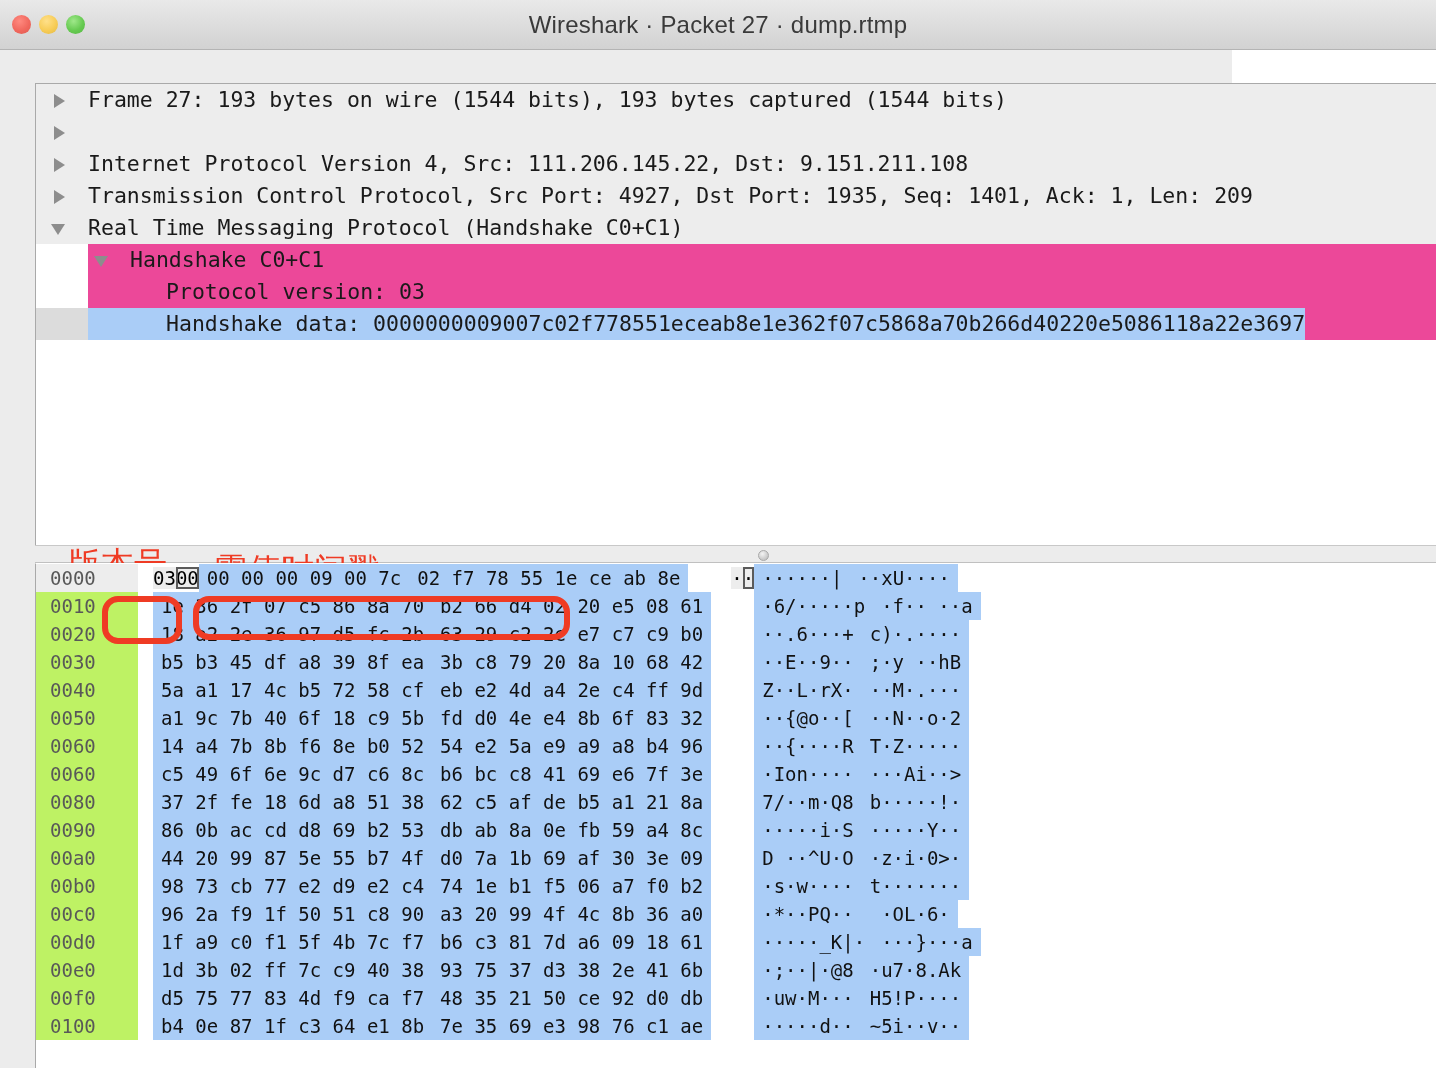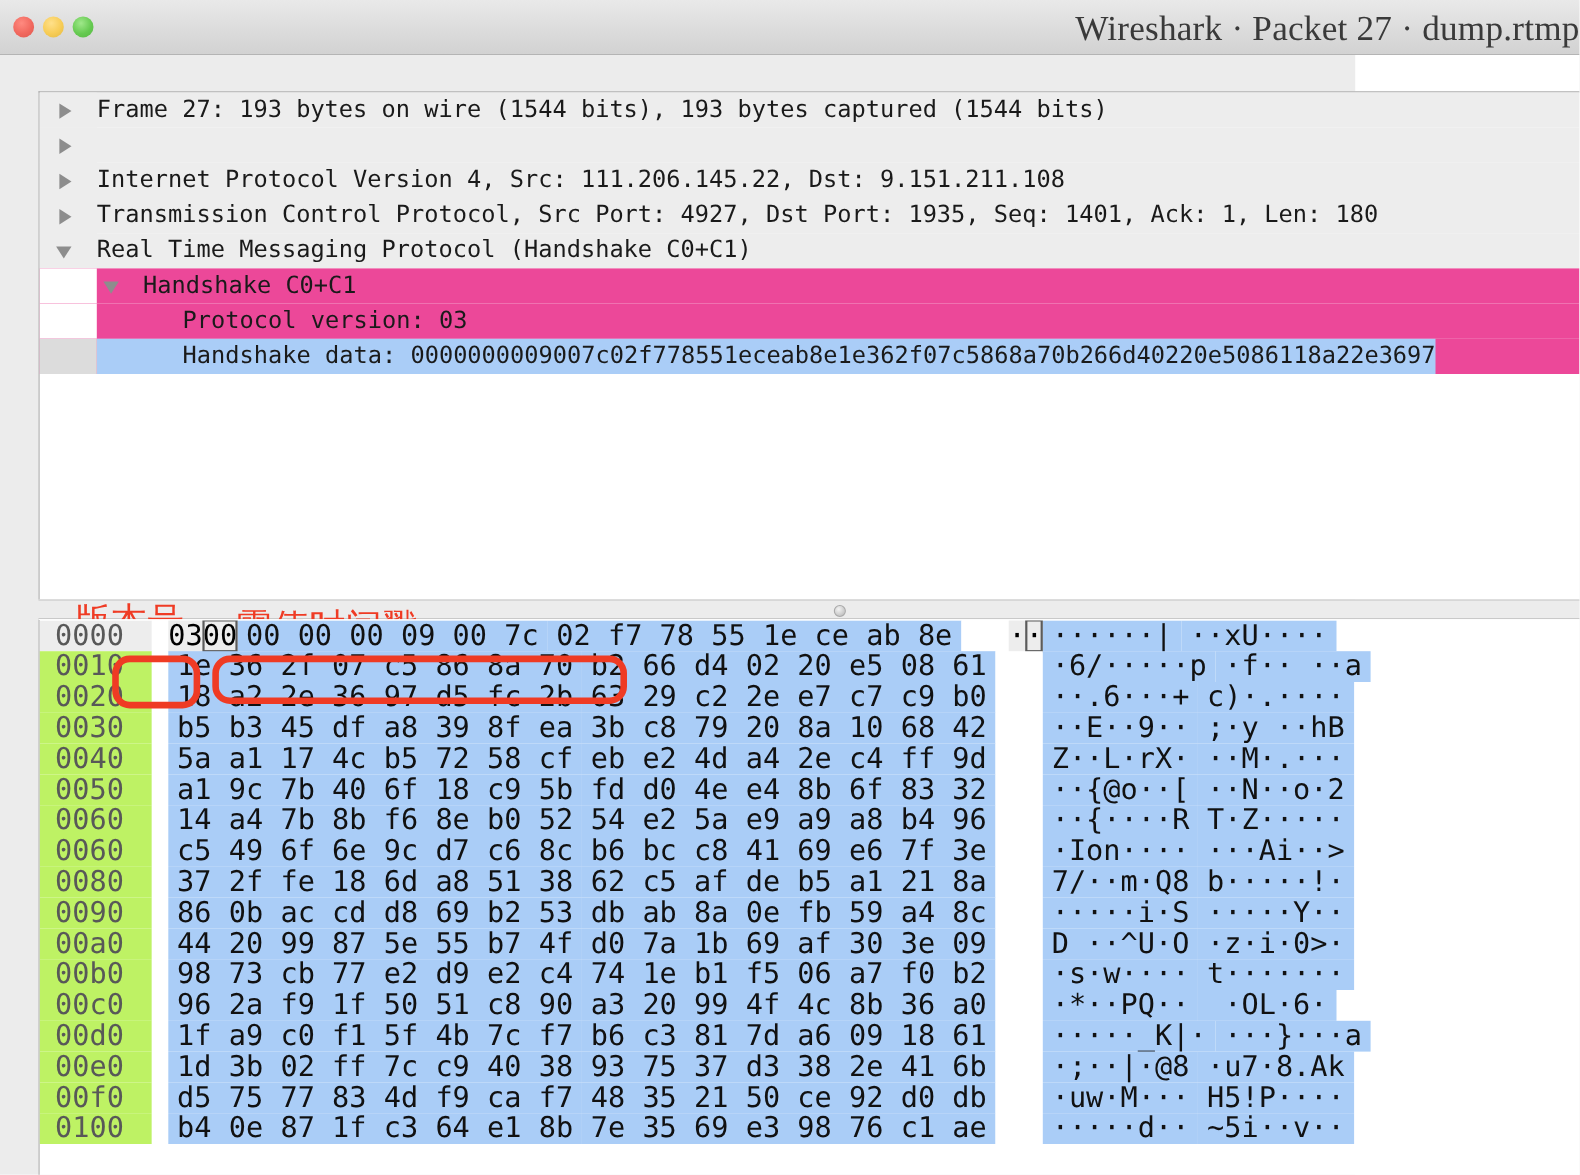--- a/index.html
+++ b/index.html
@@ -39,24 +39,24 @@
   .light.red    { background: radial-gradient(circle at 40% 32%, #ff8a80 0%, #f1685e 55%, #dd5a50 100%); }
   .light.yellow { background: radial-gradient(circle at 40% 32%, #ffe08a 0%, #f7cc56 55%, #e2b944 100%); }
   .light.green  { background: radial-gradient(circle at 40% 32%, #9fe88a 0%, #66ca51 55%, #57b844 100%); }
 
   .window-title {
     position: absolute;
     left: 0; top: 0;
     width: 1436px;
     height: 50px;
     line-height: 50px;
-    text-align: right;
-    font-size: 32px;
+    text-align: center;
+    font-size: 24px;
     color: #3a3a3a;
-    font-family: Liberation Serif, serif;
+    font-family: Liberation Sans, sans-serif;
     letter-spacing: 0.2px;
   }
 
   
   .window-body {
     position: absolute;
     left: 0; top: 50px;
     width: 1232px;
     height: 1018px;
     background: #ececec;
@@ -158,21 +158,21 @@
     background: #ffffff;
     border-left: 1px solid #a9a9a9;
     border-top: 1px solid #ffffff;
     box-sizing: border-box;
     overflow: hidden;
   }
   .hexrow {
     height: 28px;
     line-height: 28px;
     font-family: "DejaVu Sans Mono", monospace;
-    font-size: 26px;
+    font-size: 19px;
     white-space: pre;
     position: relative;
   }
   .off {
     display: inline-block;
     width: 102px;
     padding-left: 14px;
     background: #bef264;
     color: #585858;
     box-sizing: border-box;
@@ -254,21 +254,21 @@
 
     <div class="tree-row lvl0">
       <span class="gutter"><i class="tri closed"></i></span>
     </div>
 
     <div class="tree-row lvl0">
       <span class="gutter"><i class="tri closed"></i></span><span class="tree-label">Internet Protocol Version 4, Src: 111.206.145.22, Dst: 9.151.211.108</span>
     </div>
 
     <div class="tree-row lvl0">
-      <span class="gutter"><i class="tri closed"></i></span><span class="tree-label">Transmission Control Protocol, Src Port: 4927, Dst Port: 1935, Seq: 1401, Ack: 1, Len: 180</span>
+      <span class="gutter"><i class="tri closed"></i></span><span class="tree-label">Transmission Control Protocol, Src Port: 4927, Dst Port: 1935, Seq: 1401, Ack: 1, Len: 209</span>
     </div>
 
     <div class="tree-row lvl0">
       <span class="gutter"><i class="tri open"></i></span><span class="tree-label">Real Time Messaging Protocol (Handshake C0+C1)</span>
     </div>
 
     <div class="tree-row lvl1">
       <span class="gutter"><i class="tri open indent1"></i></span><span class="tree-label indent-1">Handshake C0+C1</span>
     </div>
 

